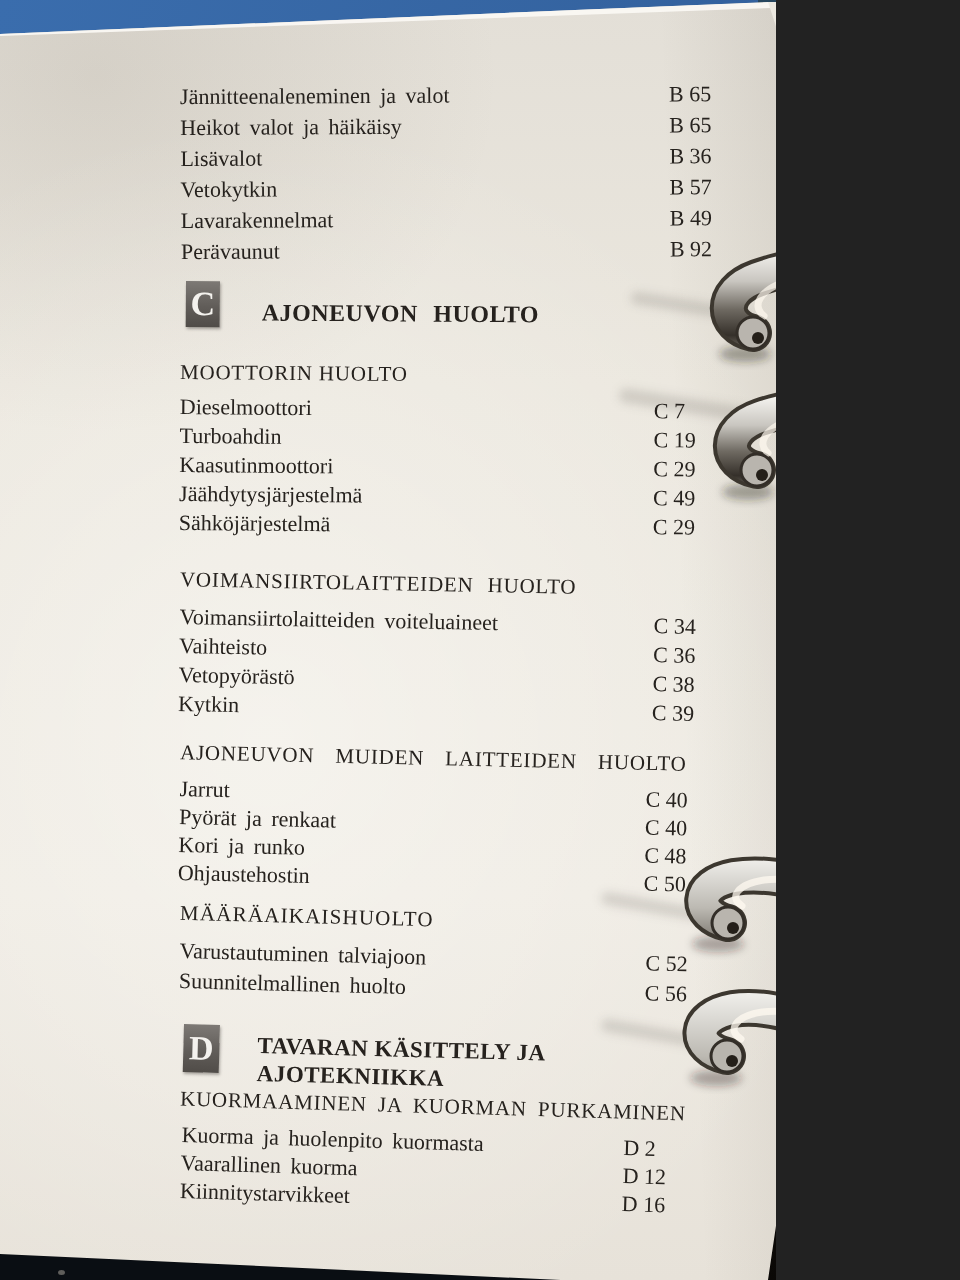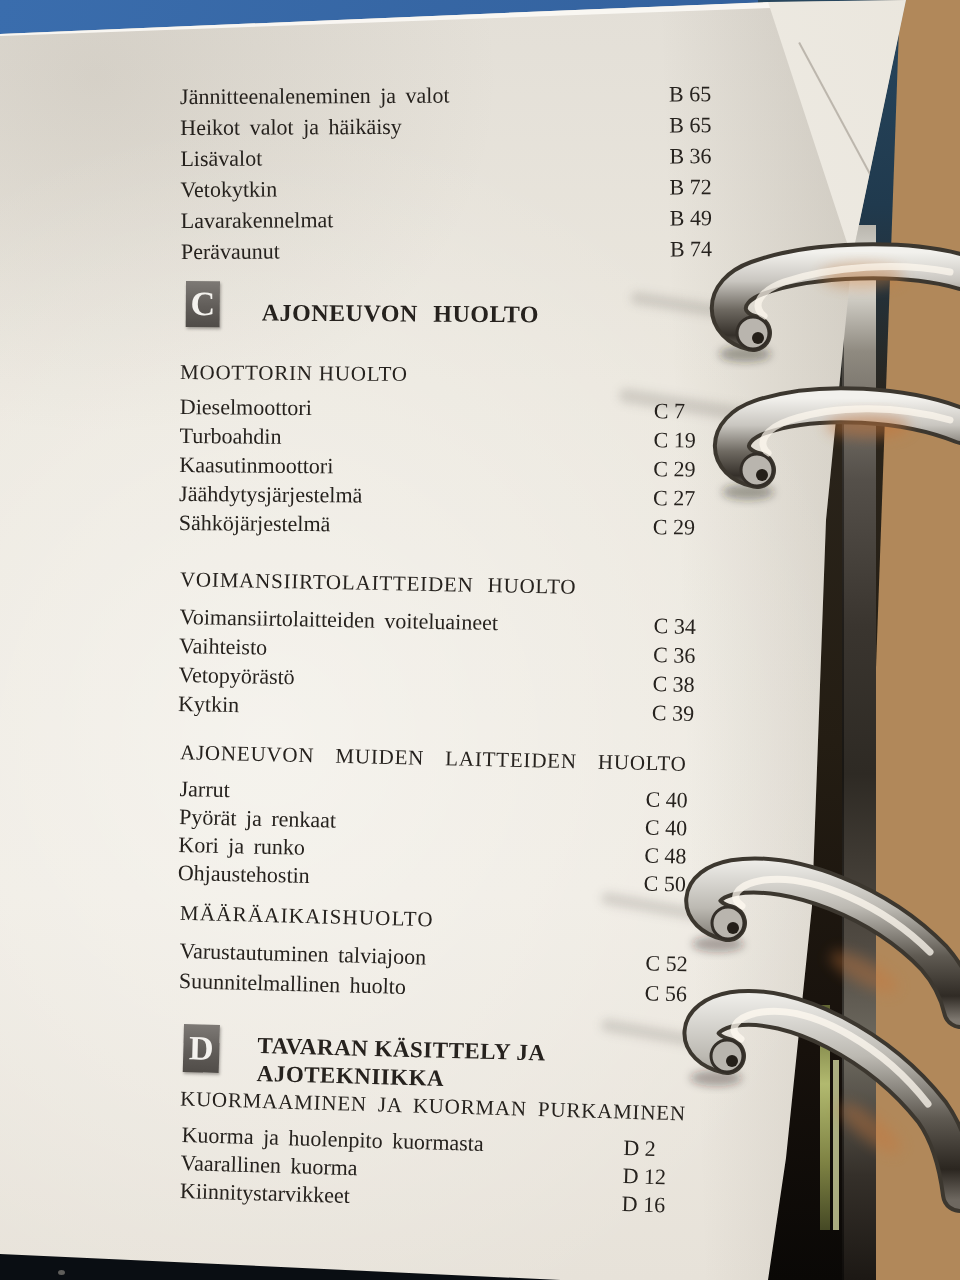--- a/index.html
+++ b/index.html
@@ -1,16 +1,16 @@
 <!DOCTYPE html>
 <html style="--paper: #ebe7de; --ink: #26221e; --binder-blue: #3a6dad; --page-stack-tan: #b1885a; --tab-gray: #615d59; --ring-chrome: #b5b1a9; --bottom-dark: #0a0e13;"><head>
 <meta charset="utf-8">
 <style>
   html,body{margin:0;padding:0;background:#222;}
-  .photo{position:relative;width:960px;height:1280px;overflow:hidden;
+  .photo{position:relative;width:776px;height:1280px;overflow:hidden;
          font-family:"Liberation Serif","DejaVu Serif",serif;}
   .photo *{position:absolute;box-sizing:border-box;}
 
   
   .bg-blue{left:0;top:0;width:960px;height:1280px;
     background:linear-gradient(105deg,var(--binder-blue,#3a6dad) 0%,#33619d 60%,#2b5489 100%);}
   .gap-shadow{left:758px;top:0;width:202px;height:1280px;
     background:linear-gradient(180deg,#27465e 0%,#203a4e 16%,#2a241b 32%,#241d13 58%,#17110c 82%,#0a0806 100%);}
   .stack-tan{left:0;top:0;width:960px;height:1280px;
     clip-path:polygon(900px 0,960px 0,960px 1280px,854px 1280px);
@@ -119,29 +119,29 @@
       <div class="row">
           <span class="lbl">Heikot valot ja häikäisy</span>
           <span class="ref">B 65</span>
         </div>
       <div class="row">
           <span class="lbl">Lisävalot</span>
           <span class="ref">B 36</span>
         </div>
       <div class="row">
           <span class="lbl">Vetokytkin</span>
-          <span class="ref">B 72</span>
+          <span class="ref">B 57</span>
         </div>
       <div class="row">
           <span class="lbl">Lavarakennelmat</span>
           <span class="ref">B 49</span>
         </div>
       <div class="row">
           <span class="lbl">Perävaunut</span>
-          <span class="ref">B 74</span>
+          <span class="ref">B 92</span>
         </div>
     </div>
 
     <div class="sec-c-head">
       <div class="tab">C</div>
       <div class="sec-title txt">AJONEUVON HUOLTO</div>
     </div>
 
     <div class="heading h-moottorin txt">MOOTTORIN HUOLTO</div>
     <div class="rows r-moottorin txt">
@@ -152,21 +152,21 @@
       <div class="row">
           <span class="lbl">Turboahdin</span>
           <span class="ref">C 19</span>
         </div>
       <div class="row">
           <span class="lbl">Kaasutinmoottori</span>
           <span class="ref">C 29</span>
         </div>
       <div class="row">
           <span class="lbl">Jäähdytysjärjestelmä</span>
-          <span class="ref">C 27</span>
+          <span class="ref">C 49</span>
         </div>
       <div class="row">
           <span class="lbl">Sähköjärjestelmä</span>
           <span class="ref">C 29</span>
         </div>
     </div>
 
     <div class="heading h-voima txt">VOIMANSIIRTOLAITTEIDEN HUOLTO</div>
     <div class="rows r-voima txt">
       <div class="row">

